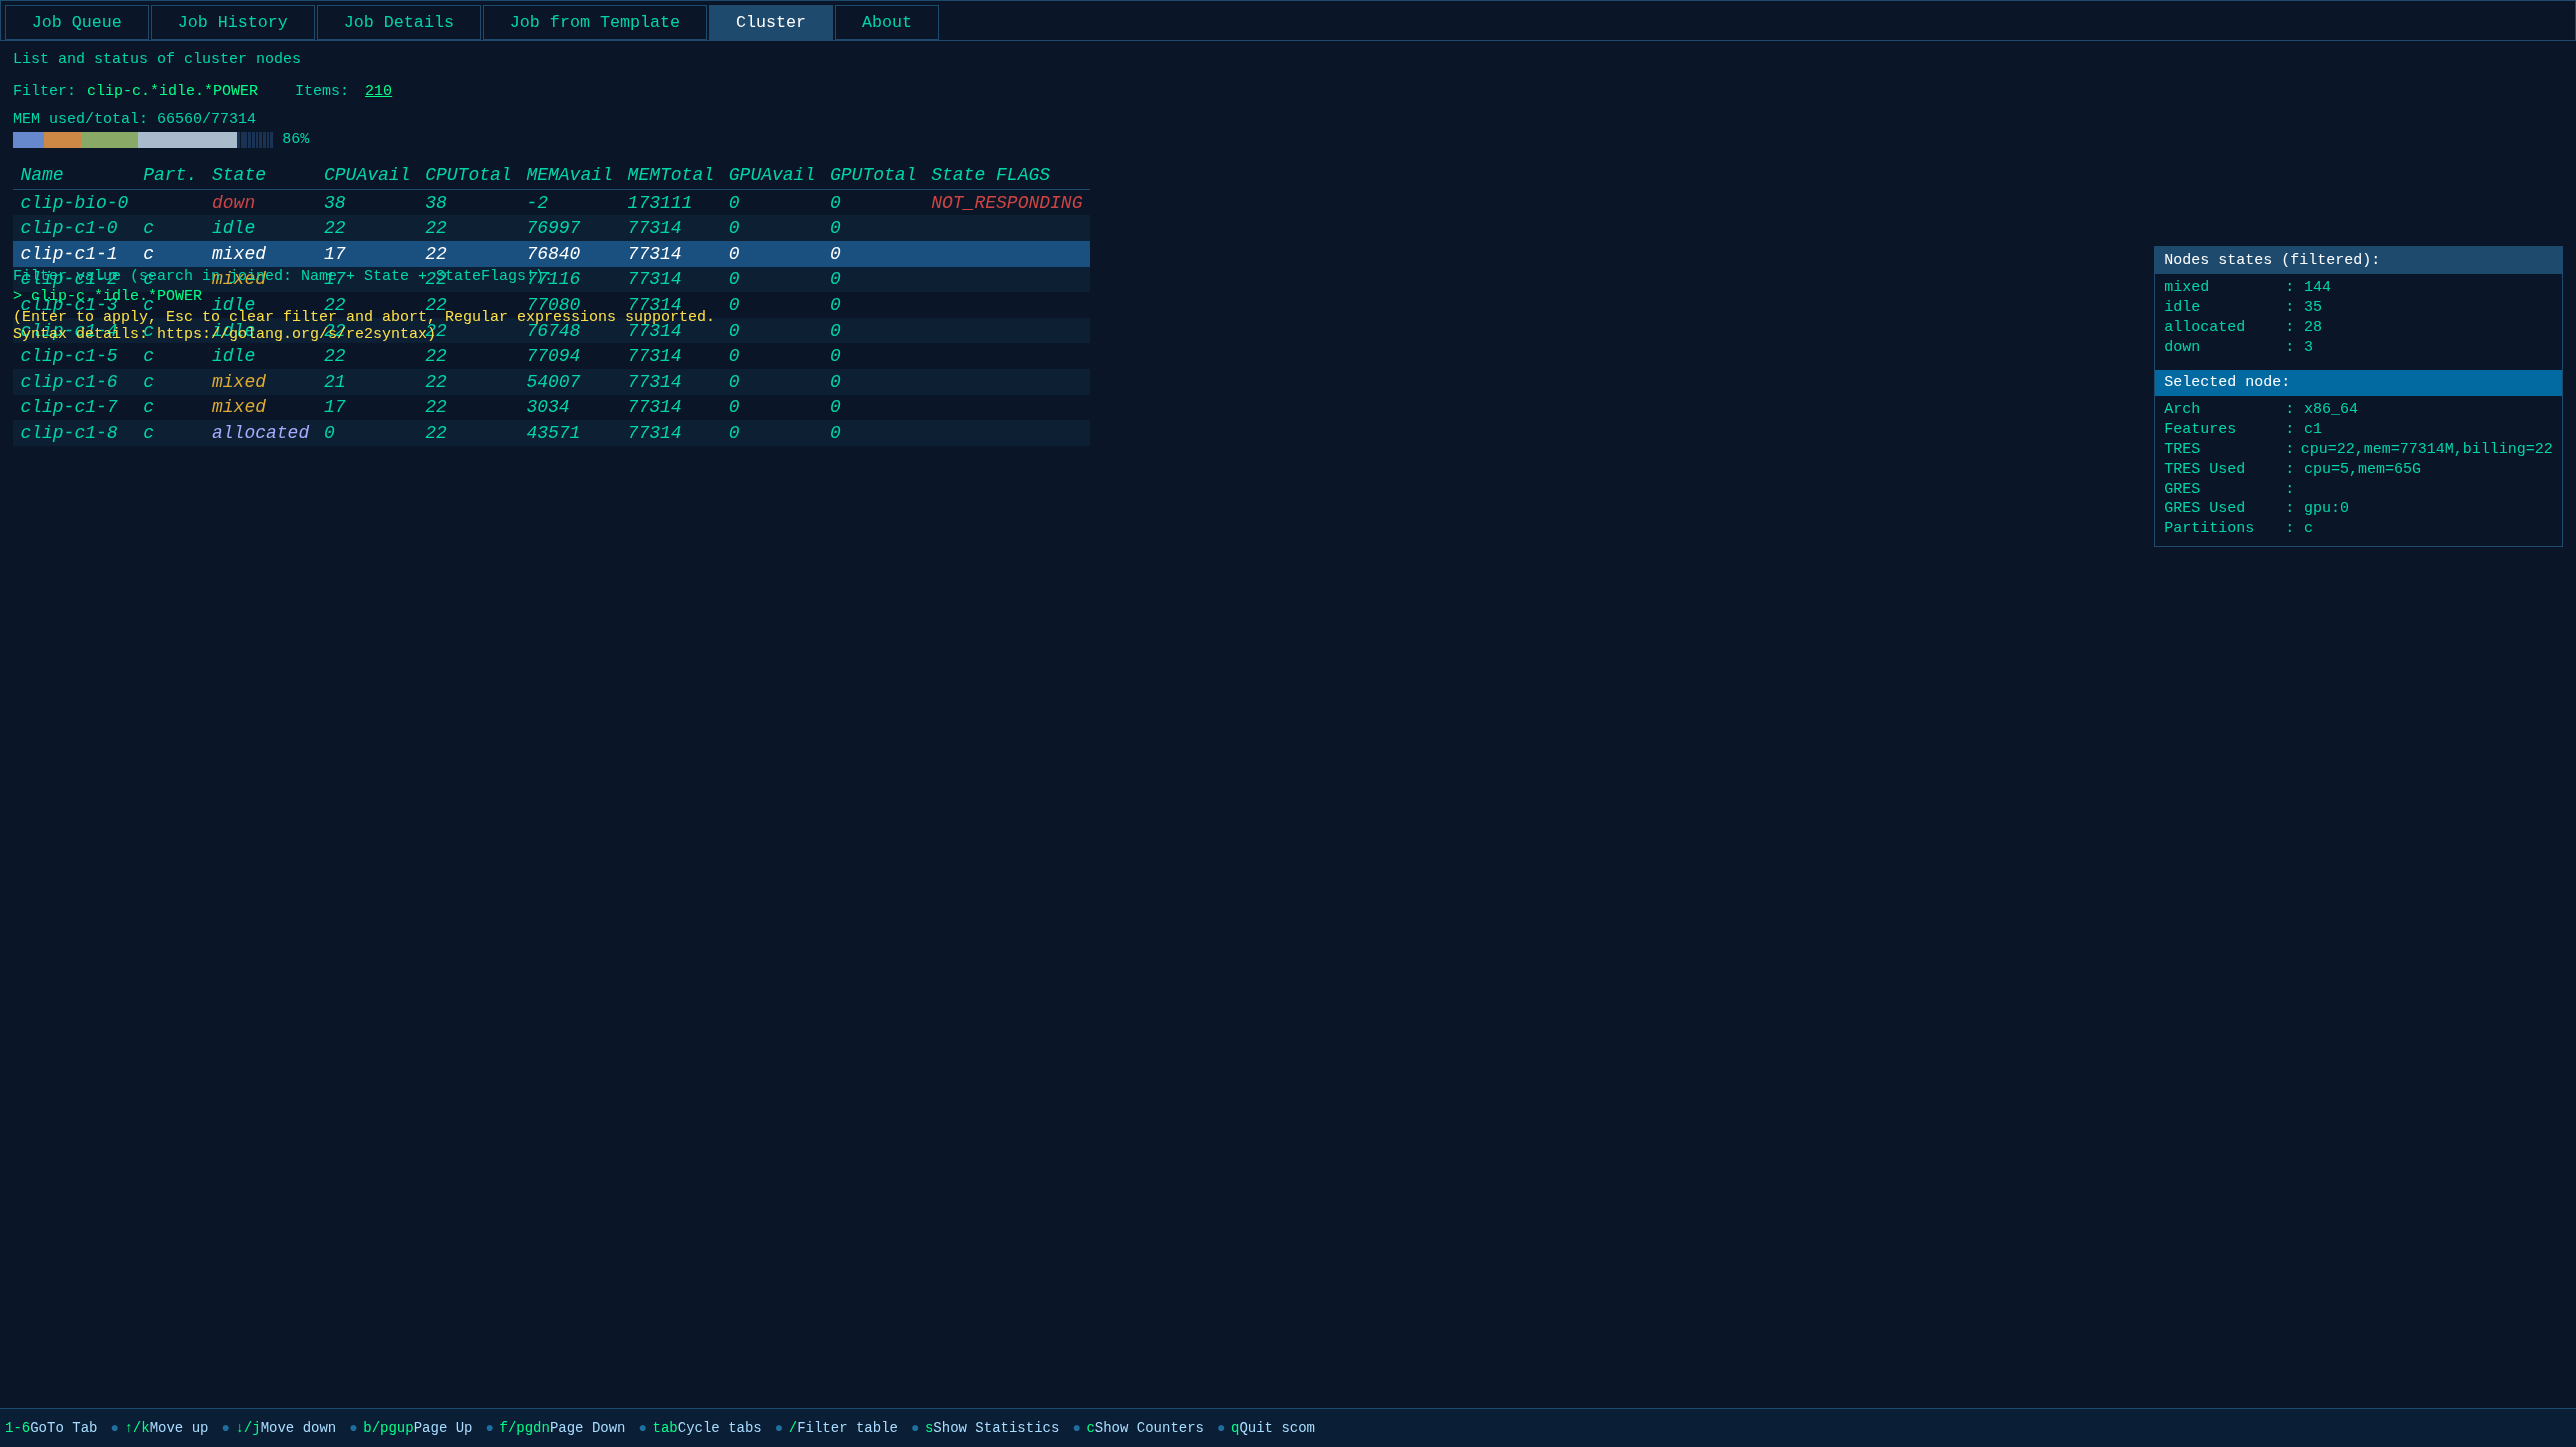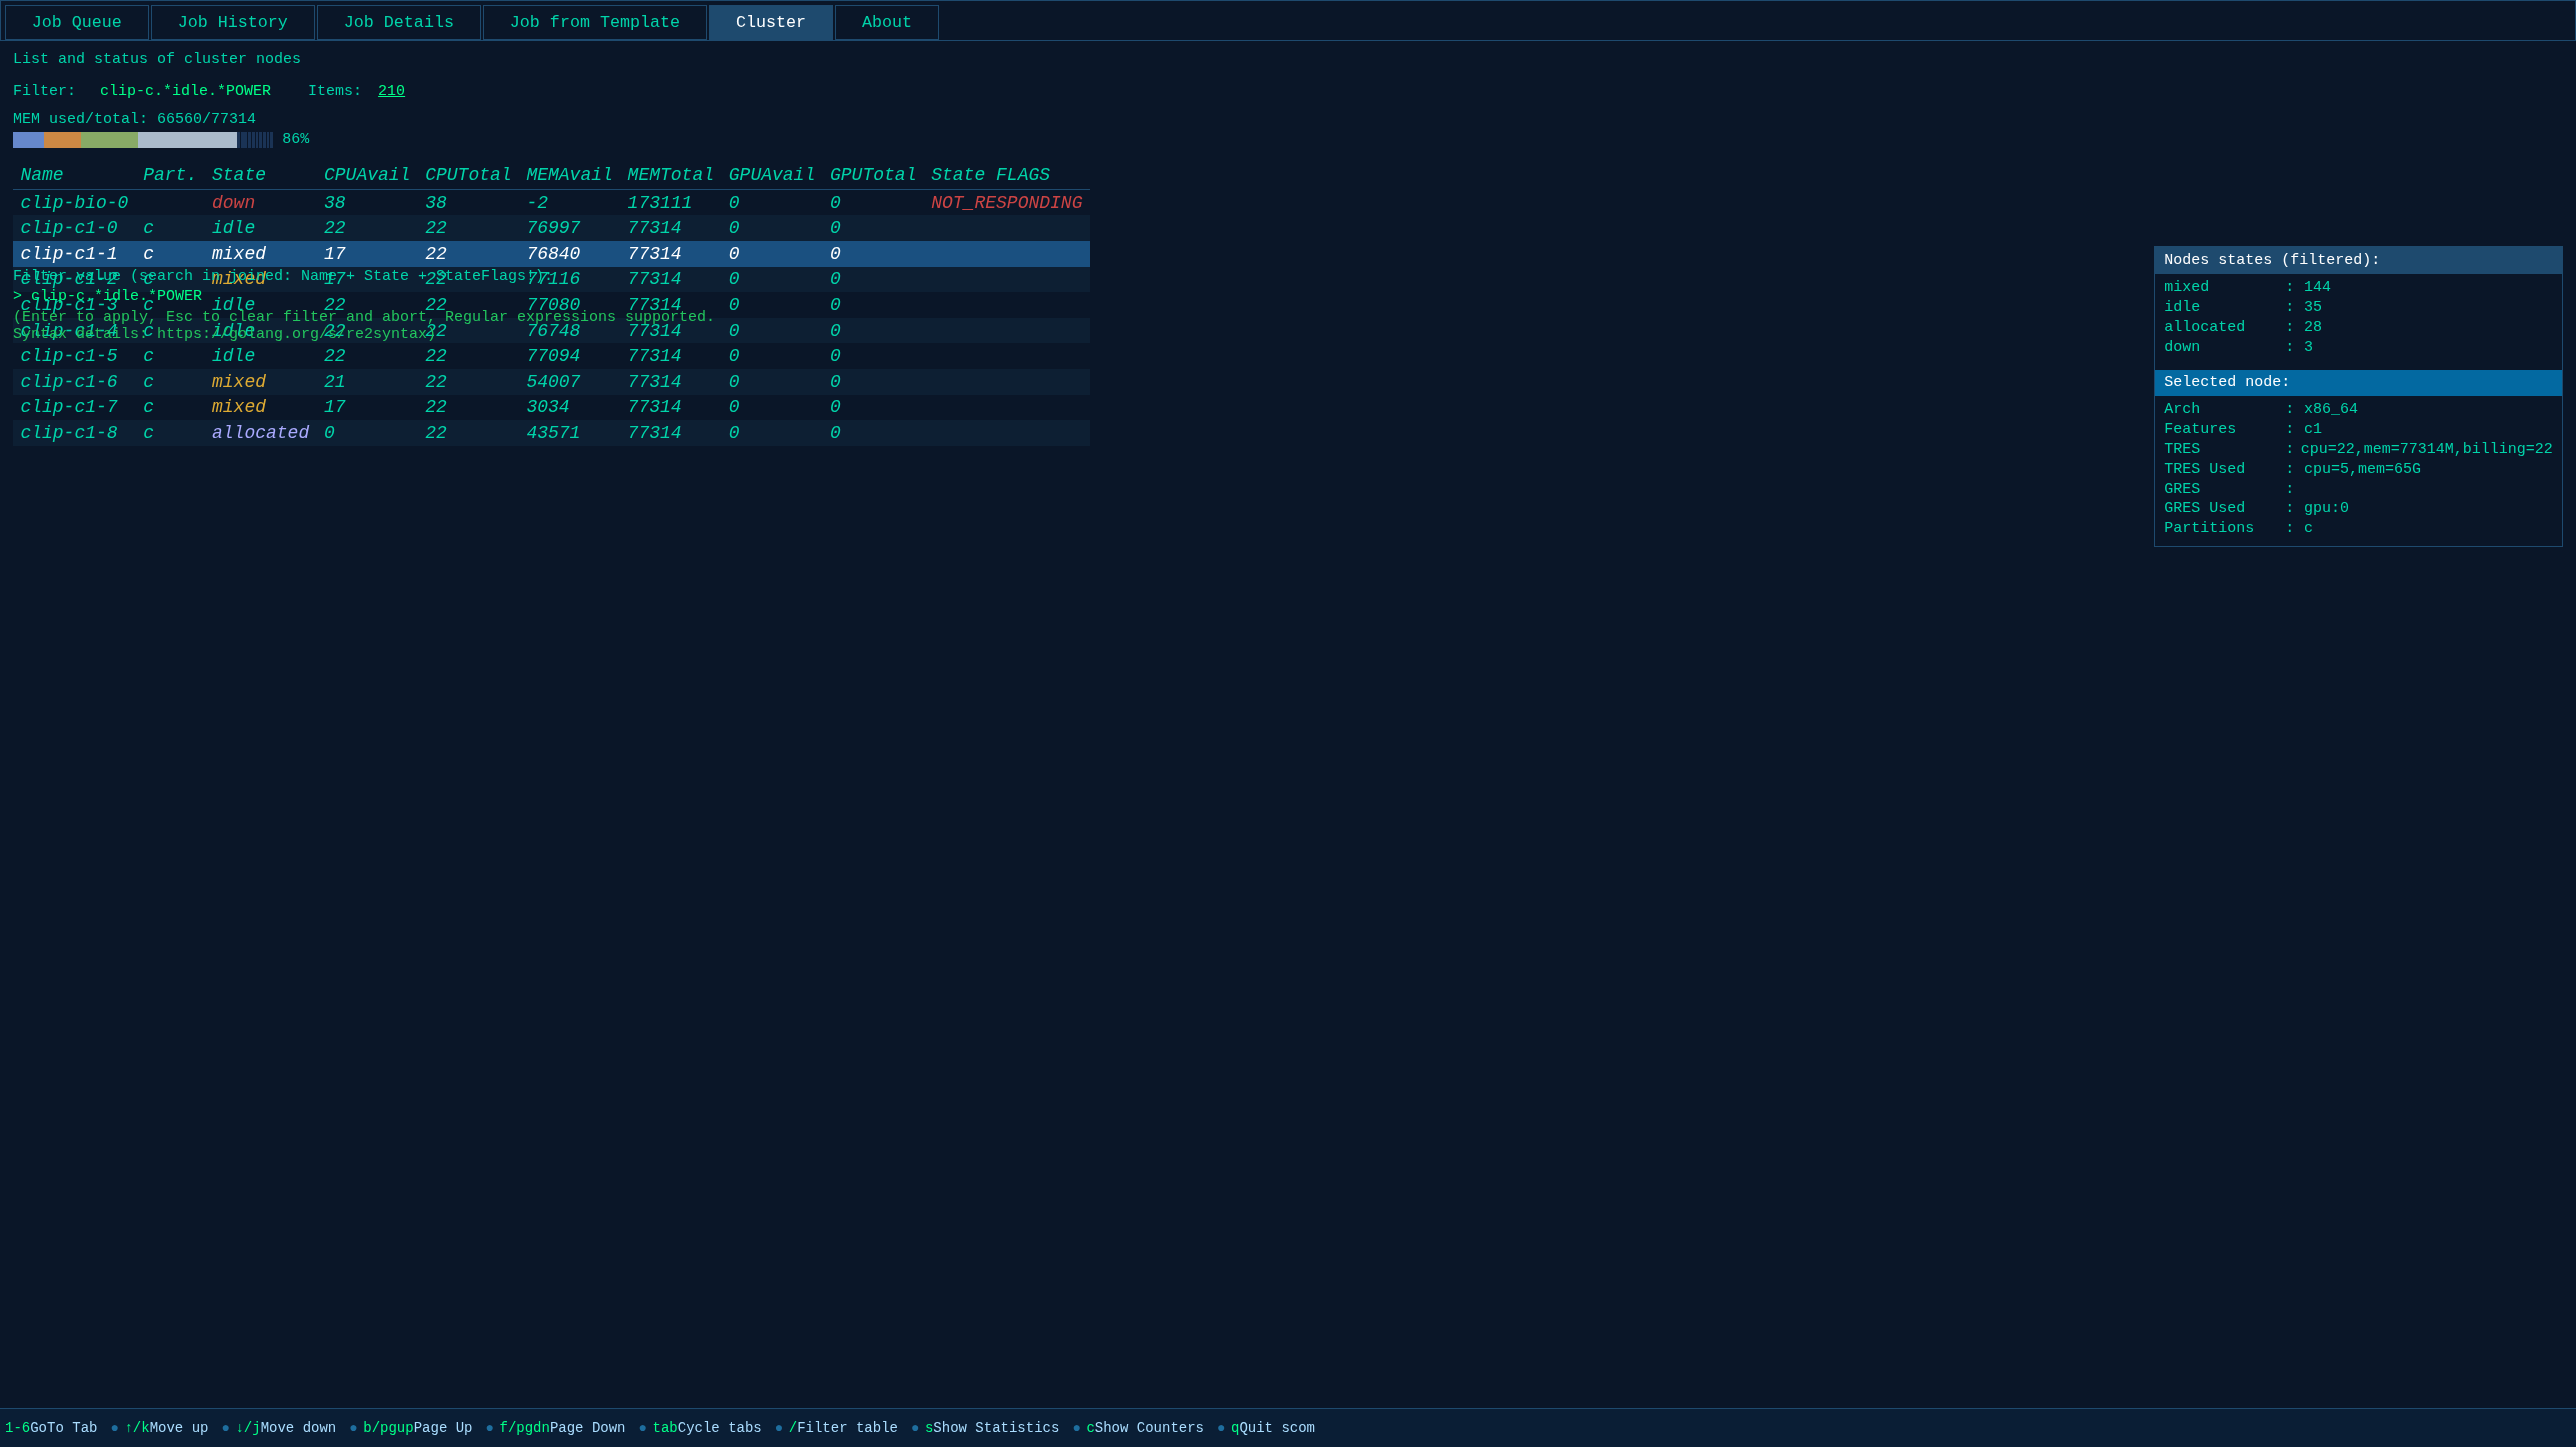--- a/index.html
+++ b/index.html
@@ -229,21 +229,21 @@
     }
     .filter-input-label {
       color: #00d4aa;
       margin-bottom: 3.7px;
     }
     .filter-input-value {
       color: #00ff88;
       margin-bottom: 3.7px;
     }
     .filter-hint {
-      color: #22c55e;
+      color: #fde047;
     }
 
     
     .bottom-bar {
       position: absolute;
       bottom: 0;
       left: 0;
       right: 0;
       height: 39px;
       background: #0a1e35;
@@ -280,21 +280,21 @@
   <div class="tab">About</div>
 </div>
 
 <div class="main-content">
 
   <div class="subtitle">List and status of cluster nodes</div>
 
   <div class="filter-line">
     <span>
       <span class="filter-label">Filter:</span>
-      <span style="margin-left:15px;" class="filter-value">clip-c.*idle.*POWER</span>
+      <span style="margin-left:2px;" class="filter-value">clip-c.*idle.*POWER</span>
     </span>
     <span>
       <span class="items-label">Items:</span>
       <span style="margin-left:7px;text-decoration:underline;" class="items-value">210</span>
     </span>
   </div>
 
 
   <div class="resource-section">
     <div class="resource-label">MEM used/total: 66560/77314</div>

